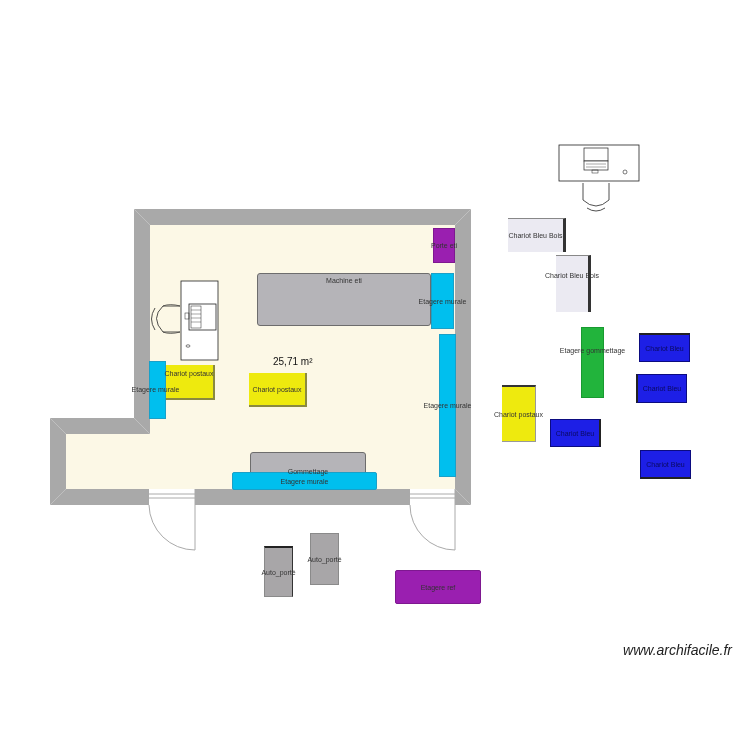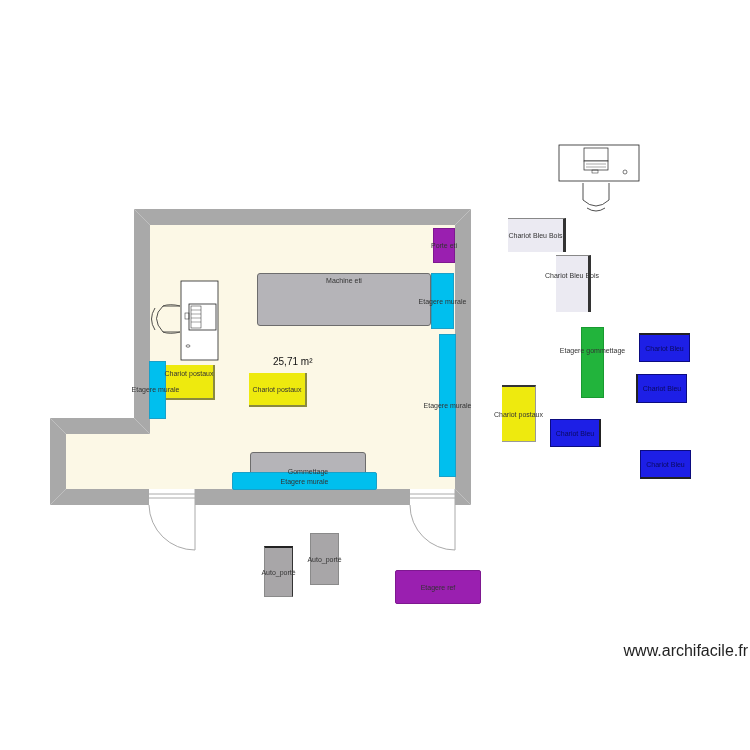--- a/index.html
+++ b/index.html
@@ -12,21 +12,21 @@
   .cyan { background:#00bfee; border:1px solid #1aa0c8; }
   .yellow { background:#eeea0e; border-right:2px solid #8a8a40; border-bottom:2px solid #8a8a40; }
   .gray { background:#b5b4b8; border:1px solid #6d6d6d; border-radius:3px; align-items:flex-start; padding-top:3px; }
   .purple { background:#9a1fb0; border:1px solid #7e1890; }
   .blue { background:#1d1fe6; border:1px solid #0b0b80; color:#0a0a60; }
   .green { background:#22b43c; border:1px solid #189a30; }
   .lilac { background:#ebeaf2; border-right:3px solid #333; border-top:1px solid #888; }
   .autoporte { background:#a8a6a8; border:1px solid #8a8a8a; }
   .autoporte.topbar { border-top:2px solid #222; }
   .area-label { position:absolute; font-size:10px; color:#111; }
-  .brand { position:absolute; right:2px; top:642px; font-size:16px; color:#222; }
+  .brand { position:absolute; right:18px; top:642px; font-size:14px; color:#222;font-style:italic; }
 </style>
 </head>
 <body>
 
 <div id="plan">
 
   <svg width="750" height="750" style="position:absolute;left:0;top:0;">
 
     <polygon points="134,209 471,209 471,505 50,505 50,418 134,418" fill="#a9a9a9"></polygon>
 

